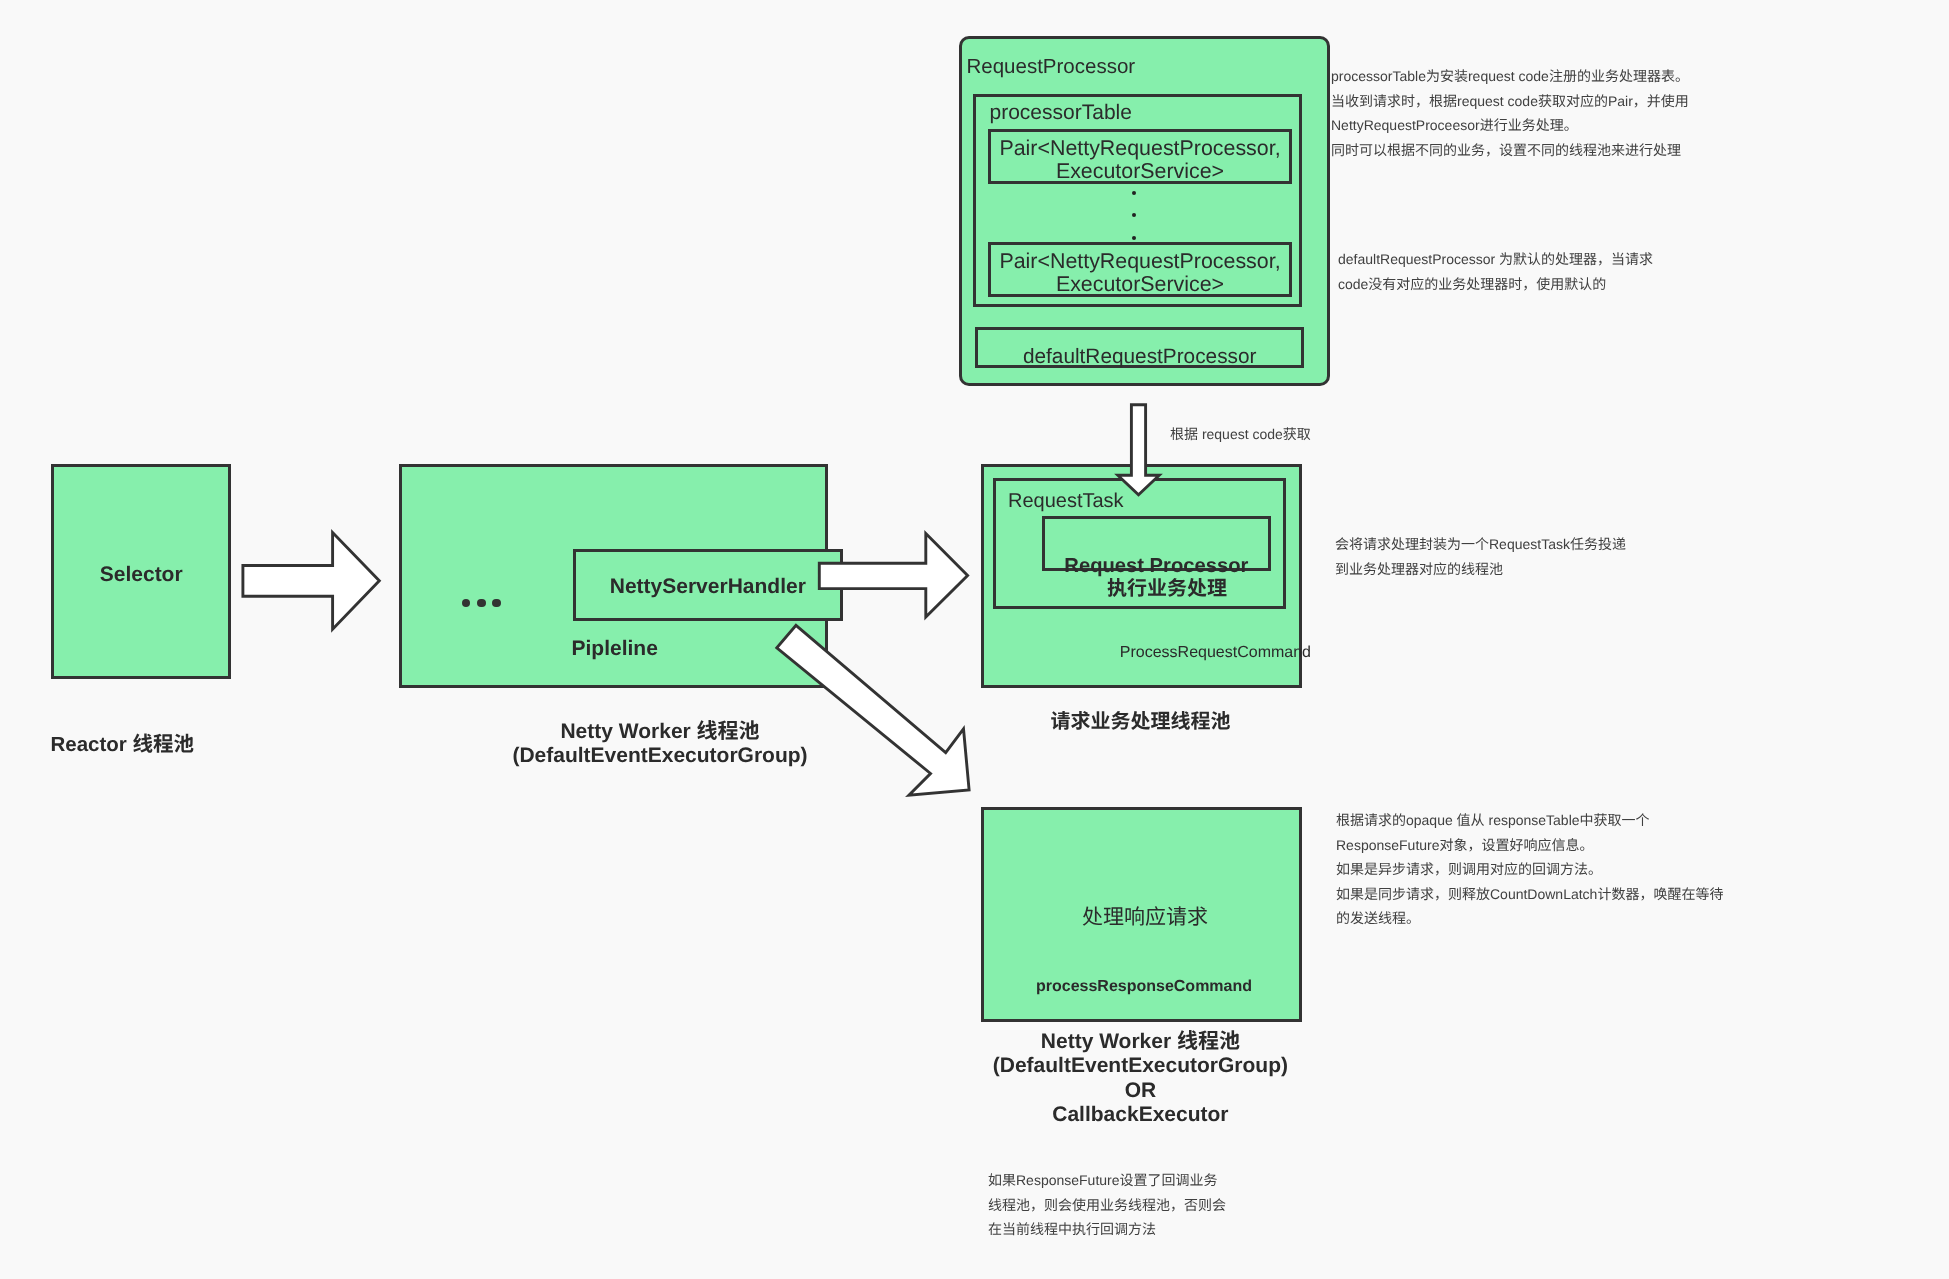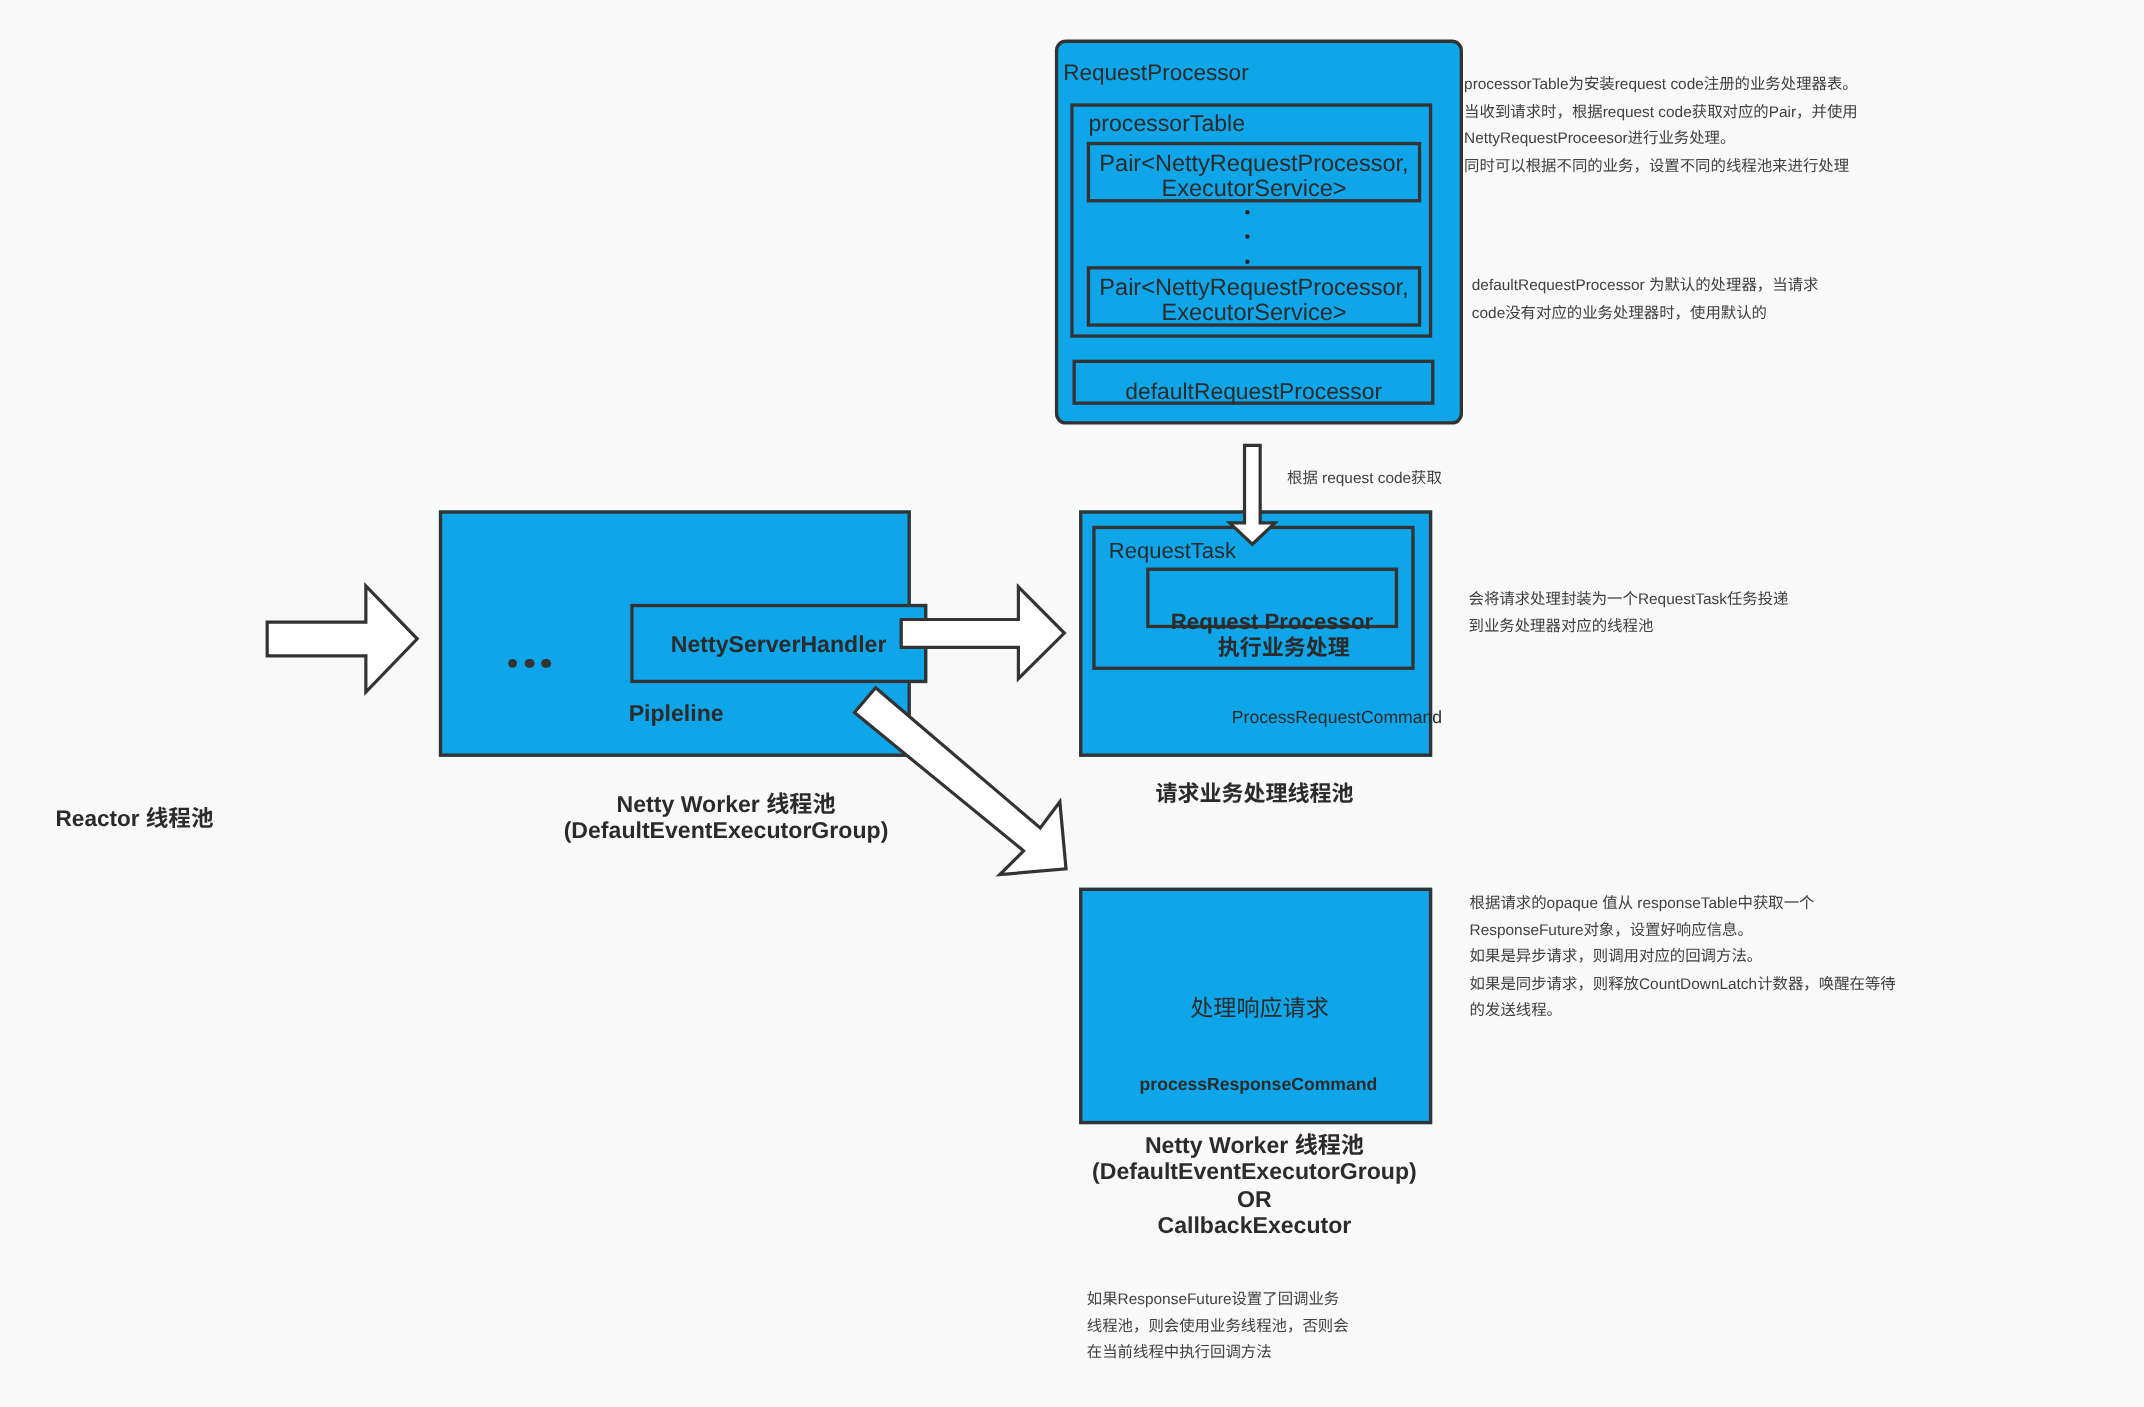--- a/index.html
+++ b/index.html
@@ -1,21 +1,21 @@
 <!DOCTYPE html>
 <html><head>
 <meta charset="utf-8">
 <title>Netty RPC Request Processing Diagram</title>
 <style>
   html,body{margin:0;padding:0;}
   body{width:1949px;height:1279px;background:#f9f9f9;overflow:hidden;
        font-family:"Liberation Sans","Noto Sans CJK SC",sans-serif;color:#2b2b2b;
        -webkit-font-smoothing:antialiased;text-rendering:geometricPrecision;}
   #canvas{position:relative;width:1949px;height:1279px;transform:translateZ(0);}
-  .box{position:absolute;background:#0ea5e9;border:3px solid #333333;box-sizing:border-box;}
+  .box{position:absolute;background:#86efac;border:3px solid #333333;box-sizing:border-box;}
   .lbl{position:absolute;line-height:1.2;}
   .pre{white-space:pre;}
   svg.overlay{position:absolute;left:0;top:0;width:1949px;height:1279px;pointer-events:none;z-index:5;}
 
   
   .rp-outer{left:958.5px;top:35.5px;width:371px;height:350px;border-width:3.2px;border-radius:10px;}
   .rp-title{left:966.5px;top:55px;font-size:20.5px;}
   .pt-outer{left:973px;top:94px;width:329px;height:213px;}
   .pt-title{left:989.5px;top:99.5px;font-size:21px;}
   .pair{width:304px;height:55px;left:988px;display:flex;align-items:center;justify-content:center;text-align:center;padding-top:7px;}
@@ -118,20 +118,23 @@
 到业务处理器对应的线程池</div>
   <div class="lbl note pre note-resp">根据请求的opaque 值从 responseTable中获取一个
 ResponseFuture对象，设置好响应信息。
 如果是异步请求，则调用对应的回调方法。
 如果是同步请求，则释放CountDownLatch计数器，唤醒在等待
 的发送线程。</div>
   <div class="lbl note pre note-cb">如果ResponseFuture设置了回调业务
 线程池，则会使用业务线程池，否则会
 在当前线程中执行回调方法</div>
 
+  <div class="box selector">
+    <span class="sel-txt">Selector</span>
+  </div>
   <div class="lbl cap cap-selector">Reactor 线程池</div>
 
   <div class="box pipeline"></div>
   <div class="dots-h">
     <i></i>
       <i></i>
       <i></i>
   </div>
   <div class="box nsh">
     <span class="nsh-txt">NettyServerHandler</span>

